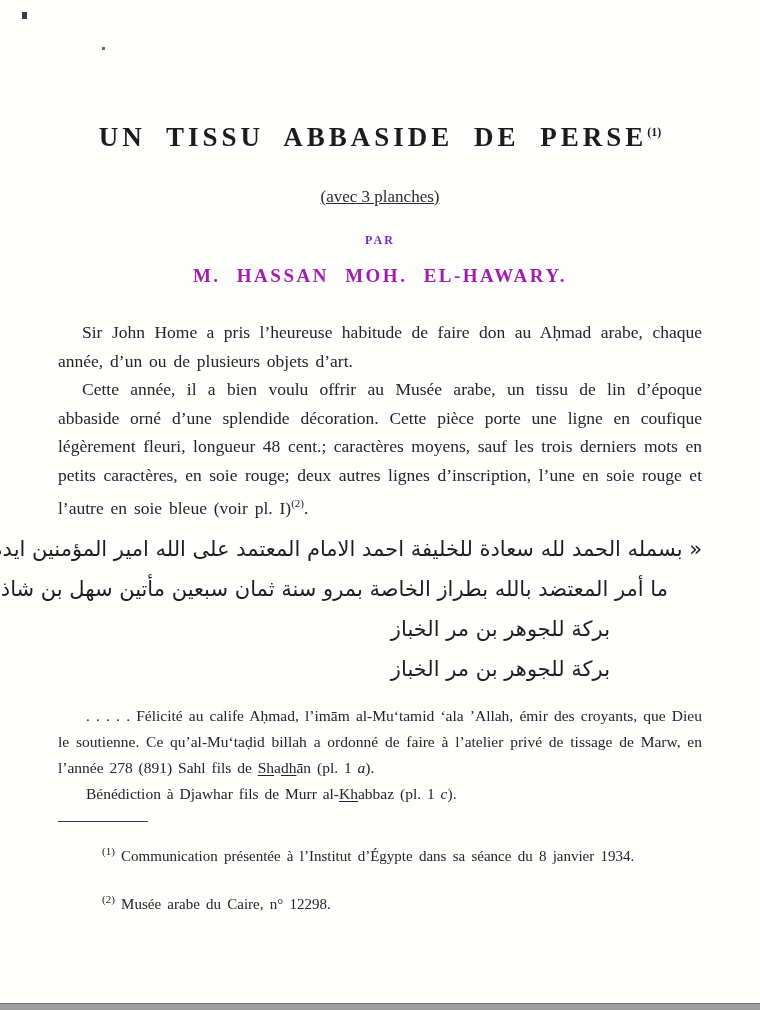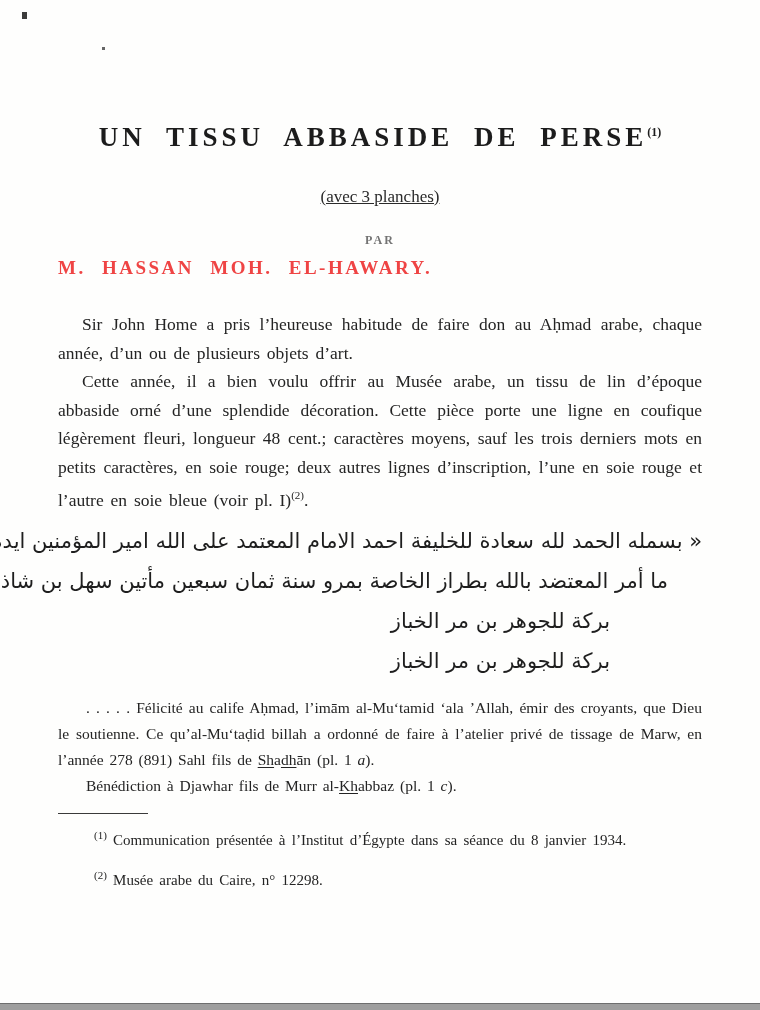--- a/index.html
+++ b/index.html
@@ -32,29 +32,30 @@
     margin:34px 0 0 0;
     color:#2a2a2a;
     text-decoration:underline;
   }
   .byline{
     text-align:center;
     font-size:12px;
     font-weight:bold;
     letter-spacing:2px;
     margin:26px 0 0 0;
-    color:#737373;
+    color:#6d28d9;
   }
   .author{
+    text-align:center;
     font-size:19px;
     font-weight:bold;
     letter-spacing:2.5px;
     word-spacing:9px;
-    margin:9px 0 0 0;
-    color:#ef4444;
+    margin:17px 0 0 0;
+    color:#a21caf;
   }
 
   .body-text{
     font-size:17.5px;
     line-height:28.5px;
     text-align:justify;
     word-spacing:2.5px;
   }
   .body-text p{margin:0;text-indent:24px;}
   .body-text .first{margin-top:31px;}
@@ -90,21 +91,21 @@
     width:90px;
     margin:14px 0 0 0;
   }
   .footnotes{
     font-size:15px;
     line-height:27px;
     text-align:justify;
     word-spacing:2.5px;
     margin-top:8px;
   }
-  .footnotes p{margin:8px;text-indent:28px;}
+  .footnotes p{margin:16px;text-indent:28px;}
 
   .speck{position:absolute;background:#3b3b3b;}
   .speck1{left:22px;top:12px;width:5px;height:7px;}
   .speck2{left:102px;top:47px;width:3px;height:3px;background:#666;}
 
   .bottom-edge{
     position:absolute;
     left:0;bottom:0;
     width:100%;height:6px;
     background:#9e9e9e;

